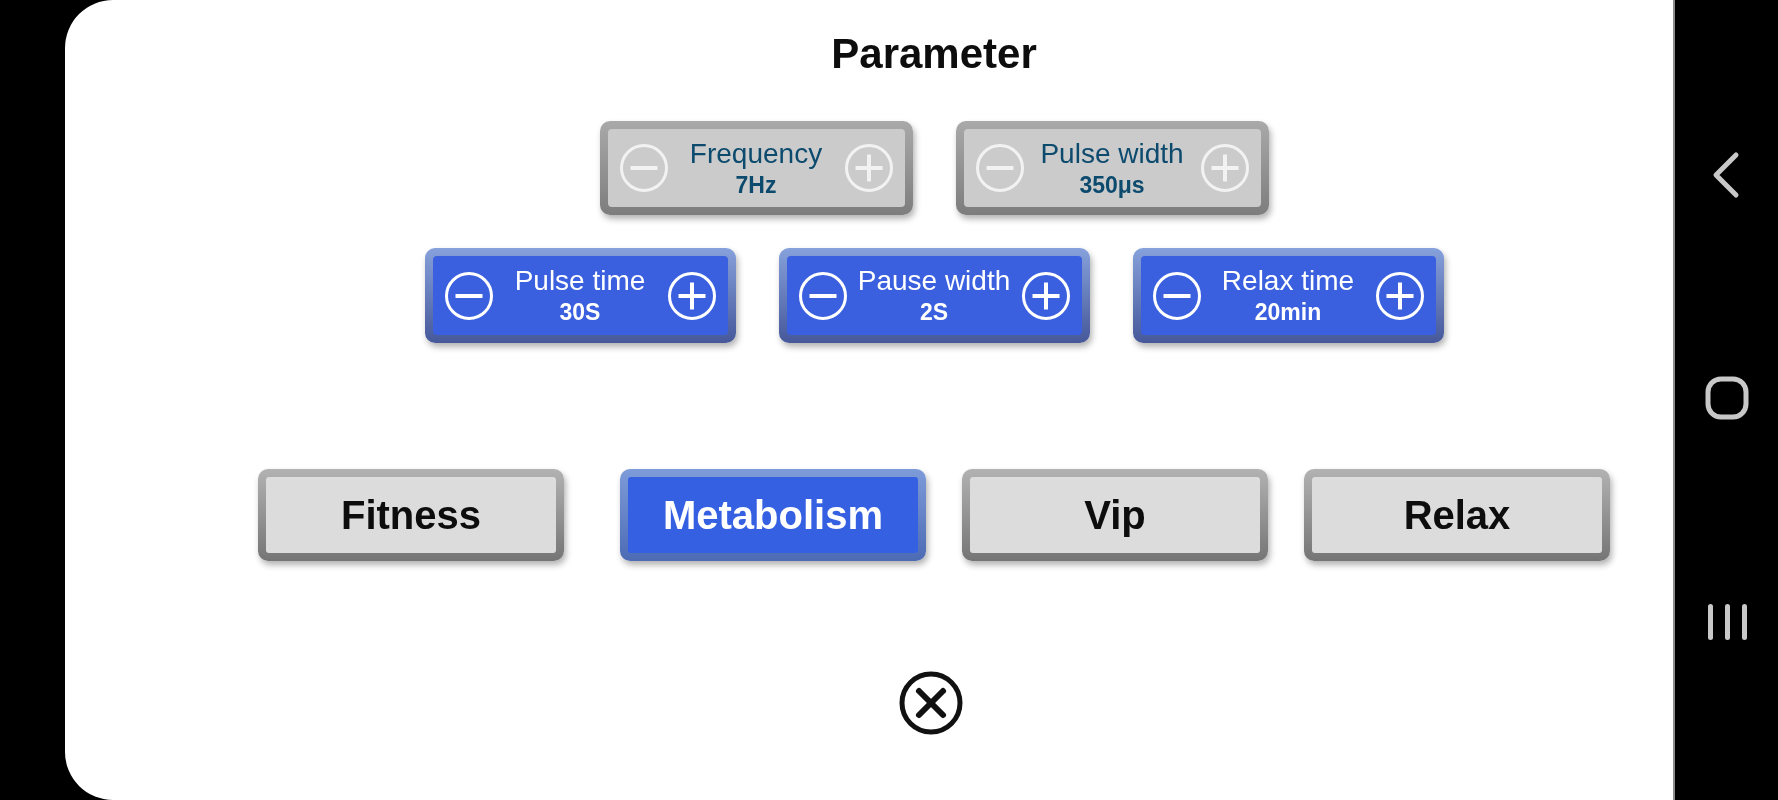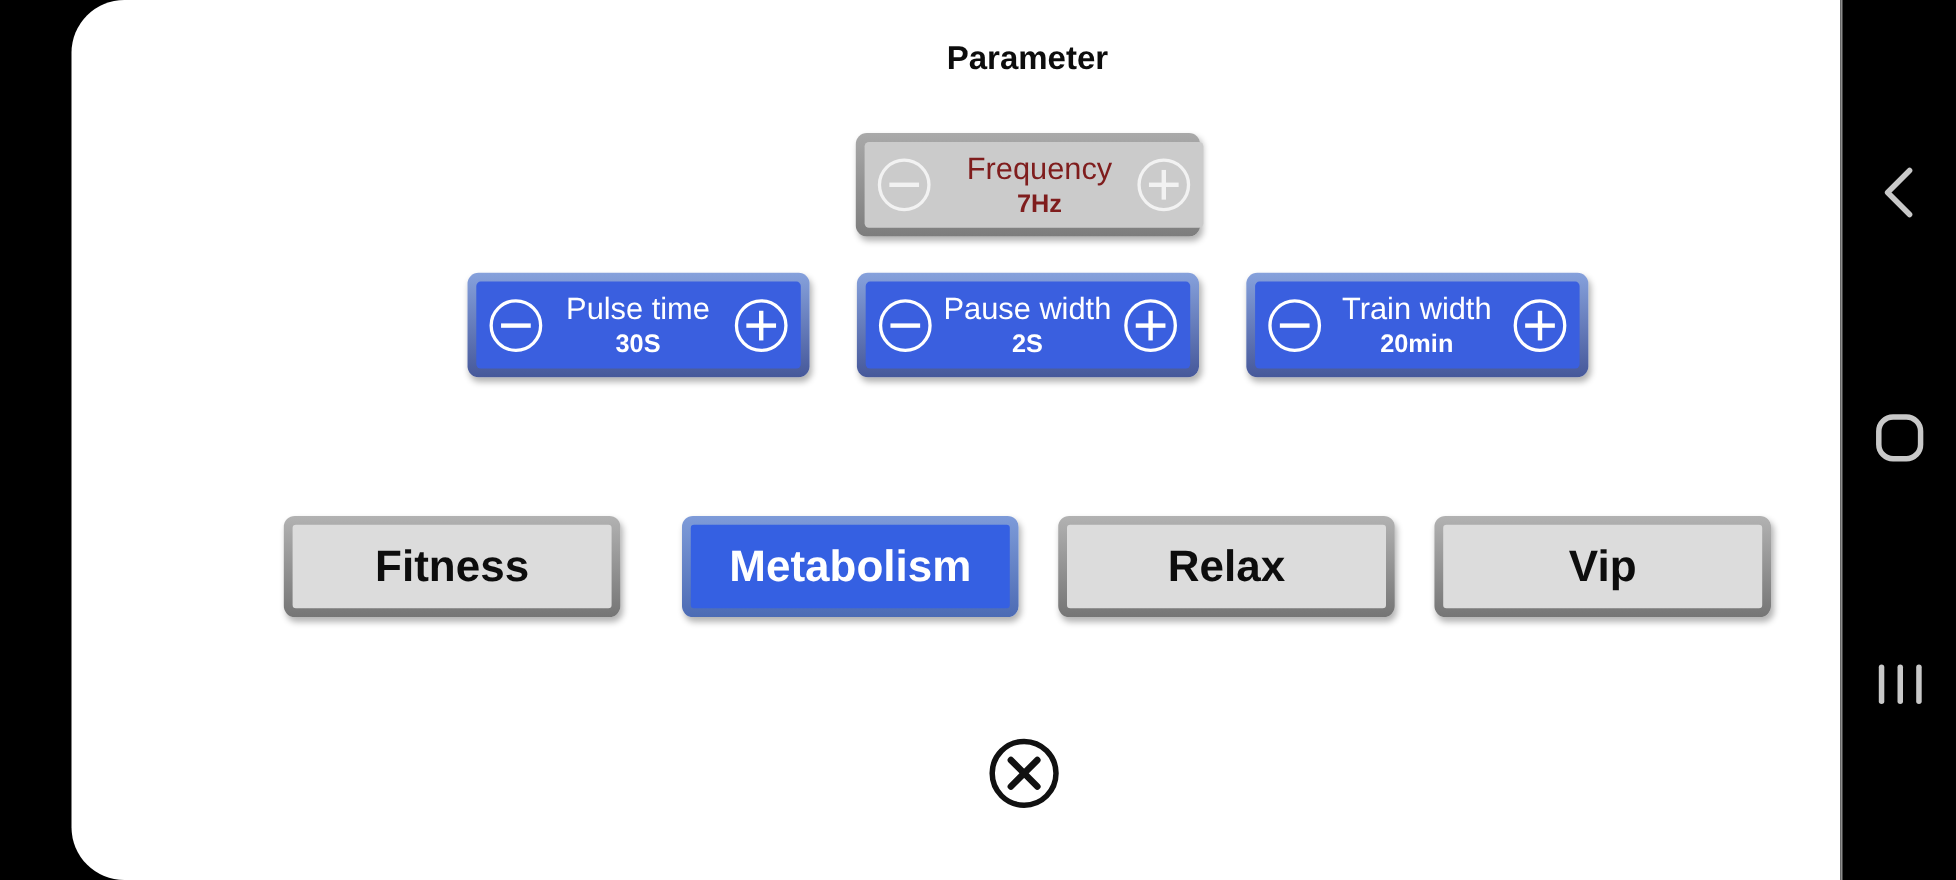--- a/index.html
+++ b/index.html
@@ -7,42 +7,42 @@
     position:relative; width:1778px; height:800px; background:#000;
     overflow:hidden; font-family:"Liberation Sans", sans-serif;
     -webkit-font-smoothing:antialiased;
   }
   .panel {
     position:absolute; left:65px; top:0; width:1608px; height:800px;
     background:#ffffff; border-radius:48px 0 0 48px;
   }
   .page-title {
     position:absolute; top:30px; left:65px; width:1608px; text-align:center;
-    font-size:30px; line-height:48px; font-weight:bold; color:#0d0d0d;
+    font-size:42px; line-height:48px; font-weight:bold; color:#0d0d0d;
   }
   .row { position:absolute; left:65px; width:1608px; display:flex; justify-content:center; }
   .row1 { top:121px; gap:43px; }
   .row2 { top:248px; gap:43px; }
   .row3 { top:469px; gap:36px; }
 
   
   .param-btn {
     width:313px; height:94px; border-radius:10px; padding:8px;
     box-sizing:border-box; box-shadow:2px 4px 6px rgba(0,0,0,0.30);
   }
   .row2 .param-btn { width:311px; height:95px; }
   .param-btn .inner {
     width:100%; height:100%; border-radius:4px; position:relative;
     display:flex; flex-direction:column; align-items:center; justify-content:center;
     color:#ffffff;
   }
   .param-btn.blue { background:linear-gradient(180deg,#86a1dc,#46589a); }
   .param-btn.blue .inner { background:#3a5fdf; }
   .param-btn.gray { background:linear-gradient(180deg,#a9a9a9,#7d7d7d); }
-  .param-btn.gray .inner { background:#cbcbcb; color:#7f1d1d;padding-left:11px; }
+  .param-btn.gray .inner { background:#cbcbcb; color:#0c4a6e; }
 
   .param-label { font-size:28px; line-height:30px; font-weight:400; }
   .param-value { font-size:23px; line-height:25px; font-weight:bold; margin-top:4px; }
 
   .circle-btn {
     position:absolute; top:50%; transform:translateY(-50%);
     width:42px; height:42px; border:3px solid #ffffff; border-radius:50%;
     cursor:pointer;
   }
   .circle-btn.minus { left:12px; }
@@ -102,20 +102,33 @@
             </div>
           <div class="param-label">Frequency</div>
           <div class="param-value">7Hz</div>
           <div class="circle-btn plus">
               <span class="h"></span>
               <span class="v"></span>
             </div>
         </div>
       </div>
 
+      <div class="param-btn gray">
+        <div class="inner">
+          <div class="circle-btn minus">
+              <span class="h"></span>
+            </div>
+          <div class="param-label">Pulse width</div>
+          <div class="param-value">350μs</div>
+          <div class="circle-btn plus">
+              <span class="h"></span>
+              <span class="v"></span>
+            </div>
+        </div>
+      </div>
     </div>
 
     <div class="row row2">
 
       <div class="param-btn blue">
         <div class="inner">
           <div class="circle-btn minus">
               <span class="h"></span>
             </div>
           <div class="param-label">Pulse time</div>
@@ -139,42 +152,42 @@
               <span class="v"></span>
             </div>
         </div>
       </div>
 
       <div class="param-btn blue">
         <div class="inner">
           <div class="circle-btn minus">
               <span class="h"></span>
             </div>
-          <div class="param-label">Train width</div>
+          <div class="param-label">Relax time</div>
           <div class="param-value">20min</div>
           <div class="circle-btn plus">
               <span class="h"></span>
               <span class="v"></span>
             </div>
         </div>
       </div>
     </div>
 
     <div class="row row3">
       <div class="mode-btn gray">
         <div class="inner">Fitness</div>
       </div>
       <div class="mode-btn selected">
         <div class="inner">Metabolism</div>
       </div>
       <div class="mode-btn gray">
+        <div class="inner">Vip</div>
+      </div>
+      <div class="mode-btn gray">
         <div class="inner">Relax</div>
-      </div>
-      <div class="mode-btn gray">
-        <div class="inner">Vip</div>
       </div>
     </div>
 
     <div class="close-btn">
       <svg width="68" height="68" viewBox="0 0 68 68">
         <circle cx="34" cy="34" r="29" fill="none" stroke="#111" stroke-width="5"></circle>
         <line x1="22" y1="22" x2="46" y2="46" stroke="#111" stroke-width="6" stroke-linecap="round"></line>
         <line x1="46" y1="22" x2="22" y2="46" stroke="#111" stroke-width="6" stroke-linecap="round"></line>
       </svg>
     </div>

